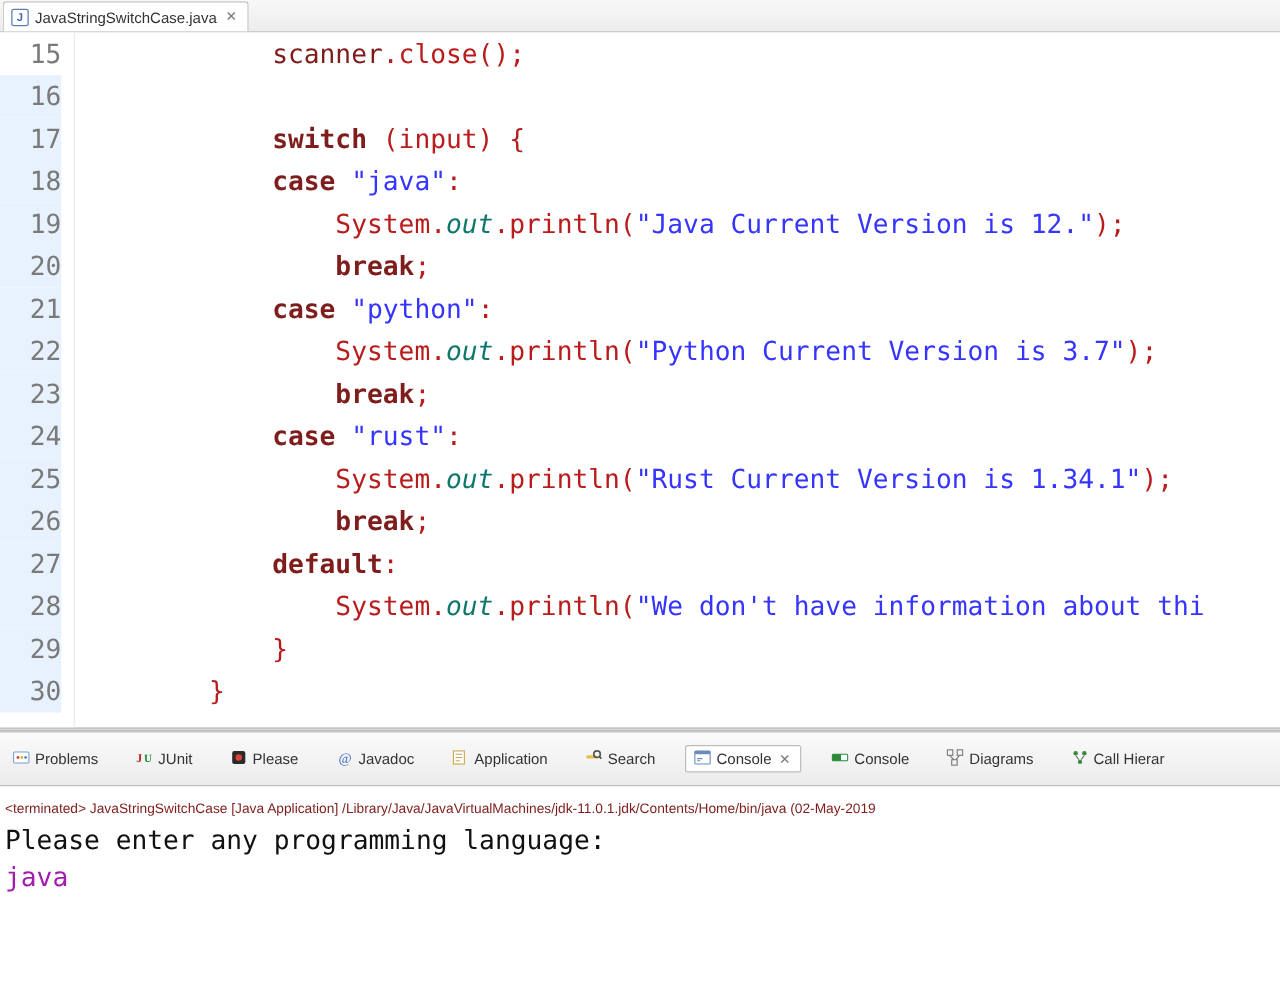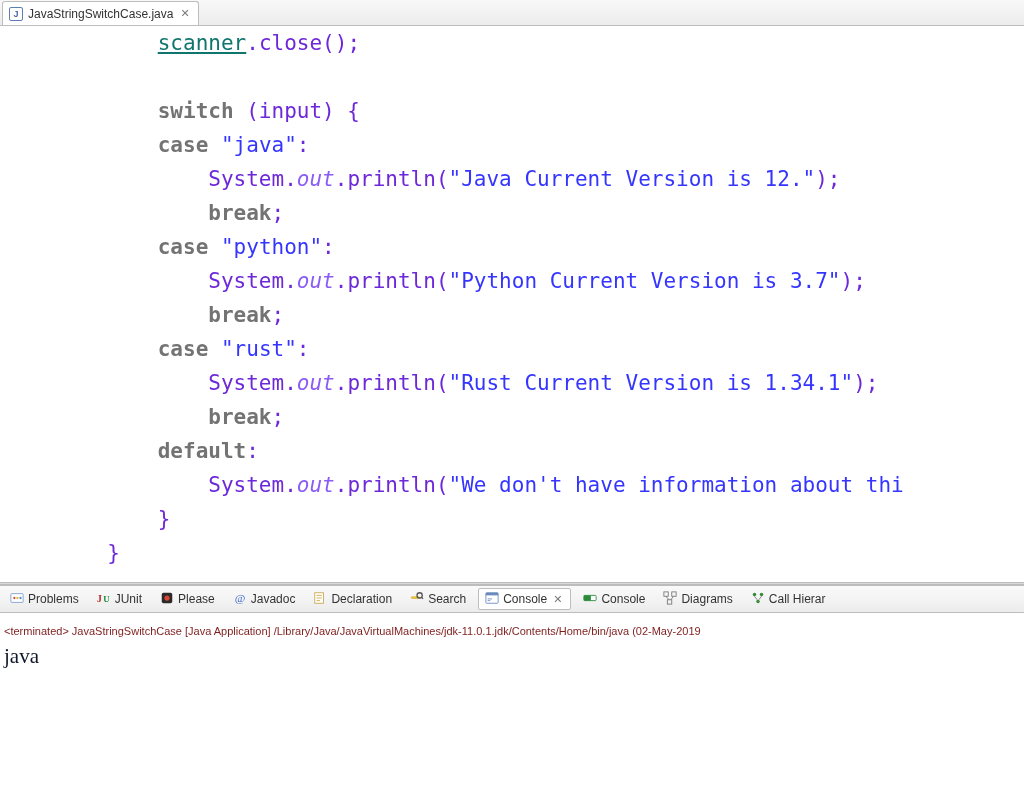--- a/index.html
+++ b/index.html
@@ -7,48 +7,66 @@
   .editor-tabbar { height: 26px; background: linear-gradient(#f8f8f8,#ececec); border-bottom: 1px solid #bdbdbd; display: flex; align-items: flex-end; padding-left: 2px; }
   .editor-tab { height: 24px; background: #fff; border: 1px solid #bdbdbd; border-bottom: none; display: flex; align-items: center; padding: 0 6px; font-size: 12px; color: #333; gap: 5px; border-radius: 3px 3px 0 0;}
   .jfile-icon { width: 14px; height: 14px; display: inline-flex; align-items: center; justify-content: center; background: #fff; border: 1px solid #5b7fb5; color: #4a6aa5; font-size: 9px; font-weight: bold; border-radius: 2px;}
   .close-x { font-family: sans-serif; color: #7a7a7a; font-size: 11px; cursor: pointer; padding: 0 2px;}
   .code-area { display: flex; height: 556px; background: #fff; overflow: hidden; font-family: "Menlo","Consolas",monospace; font-size: 21px; line-height: 34px; }
   .gutter { width: 60px; background: #fff; border-right: 1px solid #ececec; text-align: right; padding-right: 10px; color: #7a7a7a; user-select: none; }
   .gutter .ln { height: 34px; }
   .hl { background: #e8f2fe; }
   .code { flex: 1; white-space: pre; padding-left: 6px; color: #222; overflow: hidden;}
   .code .row { height: 34px; }
-  .kw { color: #737373; font-weight: 600; }
+  .kw { color: #7f1d1d; font-weight: 600; }
   .str { color: #3535ff; }
-  .field { color: #8b5cf6; font-style: italic; }
-  .plain { color: #6d28d9; }
-  .dim { color: #0f766e; text-decoration: underline; }
-  .bottom-tabbar { height: 28px; border-top: 1px solid #bdbdbd; border-bottom: 1px solid #bdbdbd; background: linear-gradient(#fafafa,#ececec); display: flex; align-items: center; padding: 0 4px; gap: 6px; font-size: 12px; color: #333; overflow: hidden;}
+  .field { color: #0f766e; font-style: italic; }
+  .plain { color: #b91c1c; }
+  .dim { color: #7f1d1d; }
+  .bottom-tabbar { height: 44px; border-top: 1px solid #bdbdbd; border-bottom: 1px solid #bdbdbd; background: linear-gradient(#fafafa,#ececec); display: flex; align-items: center; padding: 0 4px; gap: 18px; font-size: 12px; color: #333; overflow: hidden;}
   .btab { display: flex; align-items: center; gap: 4px; padding: 2px 6px; height: 22px; cursor: pointer; border-radius: 2px;}
   .btab.active { background: #fff; border: 1px solid #bdbdbd; }
   .btab .ic { width: 14px; height: 14px; display: inline-block; }
   .console-header { font-size: 11px; color: #7f1d1d; padding: 12px 4px 2px 4px; white-space: nowrap; overflow: hidden;}
   .console-body { font-family: "Menlo","Consolas",monospace; font-size: 21px; line-height: 30px; padding: 2px 4px; color: #111;}
-  .console-body .inp { color: #0f172a; font-family: Liberation Serif, serif; }
+  .console-body .inp { color: #a21caf; }
   .caret { display:inline-block; width:1px; height:22px; background:#000; vertical-align:-3px; margin-left:1px;}
   .sep { height: 3px; background: #d9d9d9; border-top:1px solid #bcbcbc; border-bottom:1px solid #bcbcbc;}
   svg { display:block; }
 </style>
 </head>
 <body>
 
 <div class="editor-tabbar">
   <div class="editor-tab">
     <span class="jfile-icon">J</span>
     <span>JavaStringSwitchCase.java</span>
     <span class="close-x">✕</span>
   </div>
 </div>
 
 <div class="code-area">
+  <div class="gutter" id="gutter">
+      <div class="ln">15</div>
+      <div class="ln hl">16</div>
+      <div class="ln hl">17</div>
+      <div class="ln hl">18</div>
+      <div class="ln hl">19</div>
+      <div class="ln hl">20</div>
+      <div class="ln hl">21</div>
+      <div class="ln hl">22</div>
+      <div class="ln hl">23</div>
+      <div class="ln hl">24</div>
+      <div class="ln hl">25</div>
+      <div class="ln hl">26</div>
+      <div class="ln hl">27</div>
+      <div class="ln hl">28</div>
+      <div class="ln hl">29</div>
+      <div class="ln hl">30</div>
+    </div>
   <div class="code" id="code"><div class="row">            <span class="dim">scanner</span><span class="plain">.close();</span></div><div class="row"></div><div class="row">            <span class="kw">switch</span><span class="plain"> (input) {</span></div><div class="row">            <span class="kw">case</span><span class="plain"> </span><span class="str">"java"</span><span class="plain">:</span></div><div class="row">                <span class="plain">System.</span><span class="field">out</span><span class="plain">.println(</span><span class="str">"Java Current Version is 12."</span><span class="plain">);</span></div><div class="row">                <span class="kw">break</span><span class="plain">;</span></div><div class="row">            <span class="kw">case</span><span class="plain"> </span><span class="str">"python"</span><span class="plain">:</span></div><div class="row">                <span class="plain">System.</span><span class="field">out</span><span class="plain">.println(</span><span class="str">"Python Current Version is 3.7"</span><span class="plain">);</span></div><div class="row">                <span class="kw">break</span><span class="plain">;</span></div><div class="row">            <span class="kw">case</span><span class="plain"> </span><span class="str">"rust"</span><span class="plain">:</span></div><div class="row">                <span class="plain">System.</span><span class="field">out</span><span class="plain">.println(</span><span class="str">"Rust Current Version is 1.34.1"</span><span class="plain">);</span></div><div class="row">                <span class="kw">break</span><span class="plain">;</span></div><div class="row">            <span class="kw">default</span><span class="plain">:</span></div><div class="row">                <span class="plain">System.</span><span class="field">out</span><span class="plain">.println(</span><span class="str">"We don't have information about thi</span></div><div class="row">            <span class="plain">}</span></div><div class="row">        <span class="plain">}</span></div></div>
 </div>
 
 <div class="sep"></div>
 
 <div class="bottom-tabbar" id="bottom-tabbar">
     <div class="btab">
       <span><svg class="ic" viewBox="0 0 16 16">
           <rect x="1" y="3" width="14" height="10" rx="1" fill="#fff" stroke="#7a9ed0"></rect>
           <circle cx="5" cy="8" r="1.3" fill="#d04a3a"></circle>
@@ -77,21 +95,21 @@
         </svg></span>
       <span>Javadoc</span>
     </div>
     <div class="btab">
       <span><svg class="ic" viewBox="0 0 16 16">
           <rect x="2" y="2" width="10" height="12" fill="#fff" stroke="#caa94a"></rect>
           <line x1="4" y1="5" x2="10" y2="5" stroke="#caa94a"></line>
           <line x1="4" y1="8" x2="10" y2="8" stroke="#caa94a"></line>
           <line x1="4" y1="11" x2="8" y2="11" stroke="#caa94a"></line>
         </svg></span>
-      <span>Declaration</span>
+      <span>Application</span>
     </div>
     <div class="btab">
       <span><svg class="ic" viewBox="0 0 16 16">
           <rect x="1" y="6" width="10" height="3" rx="1.5" fill="#e6c14a"></rect>
           <circle cx="11" cy="5" r="3" fill="none" stroke="#555" stroke-width="1.5"></circle>
           <line x1="13" y1="7" x2="15" y2="9" stroke="#555" stroke-width="1.5"></line>
         </svg></span>
       <span>Search</span>
     </div>
     <div class="btab active">
@@ -129,15 +147,16 @@
           <line x1="4" y1="6" x2="7" y2="10" stroke="#777"></line>
           <line x1="12" y1="6" x2="9" y2="10" stroke="#777"></line>
         </svg></span>
       <span>Call Hierar</span>
     </div>
   </div>
 
 <div>
   <div class="console-header">&lt;terminated&gt; JavaStringSwitchCase [Java Application] /Library/Java/JavaVirtualMachines/jdk-11.0.1.jdk/Contents/Home/bin/java (02-May-2019</div>
   <div class="console-body" id="console-body">
+      <div>Please enter any programming language:</div>
       <div class="inp">java</div>
     </div>
 </div>
 
 </body></html>

